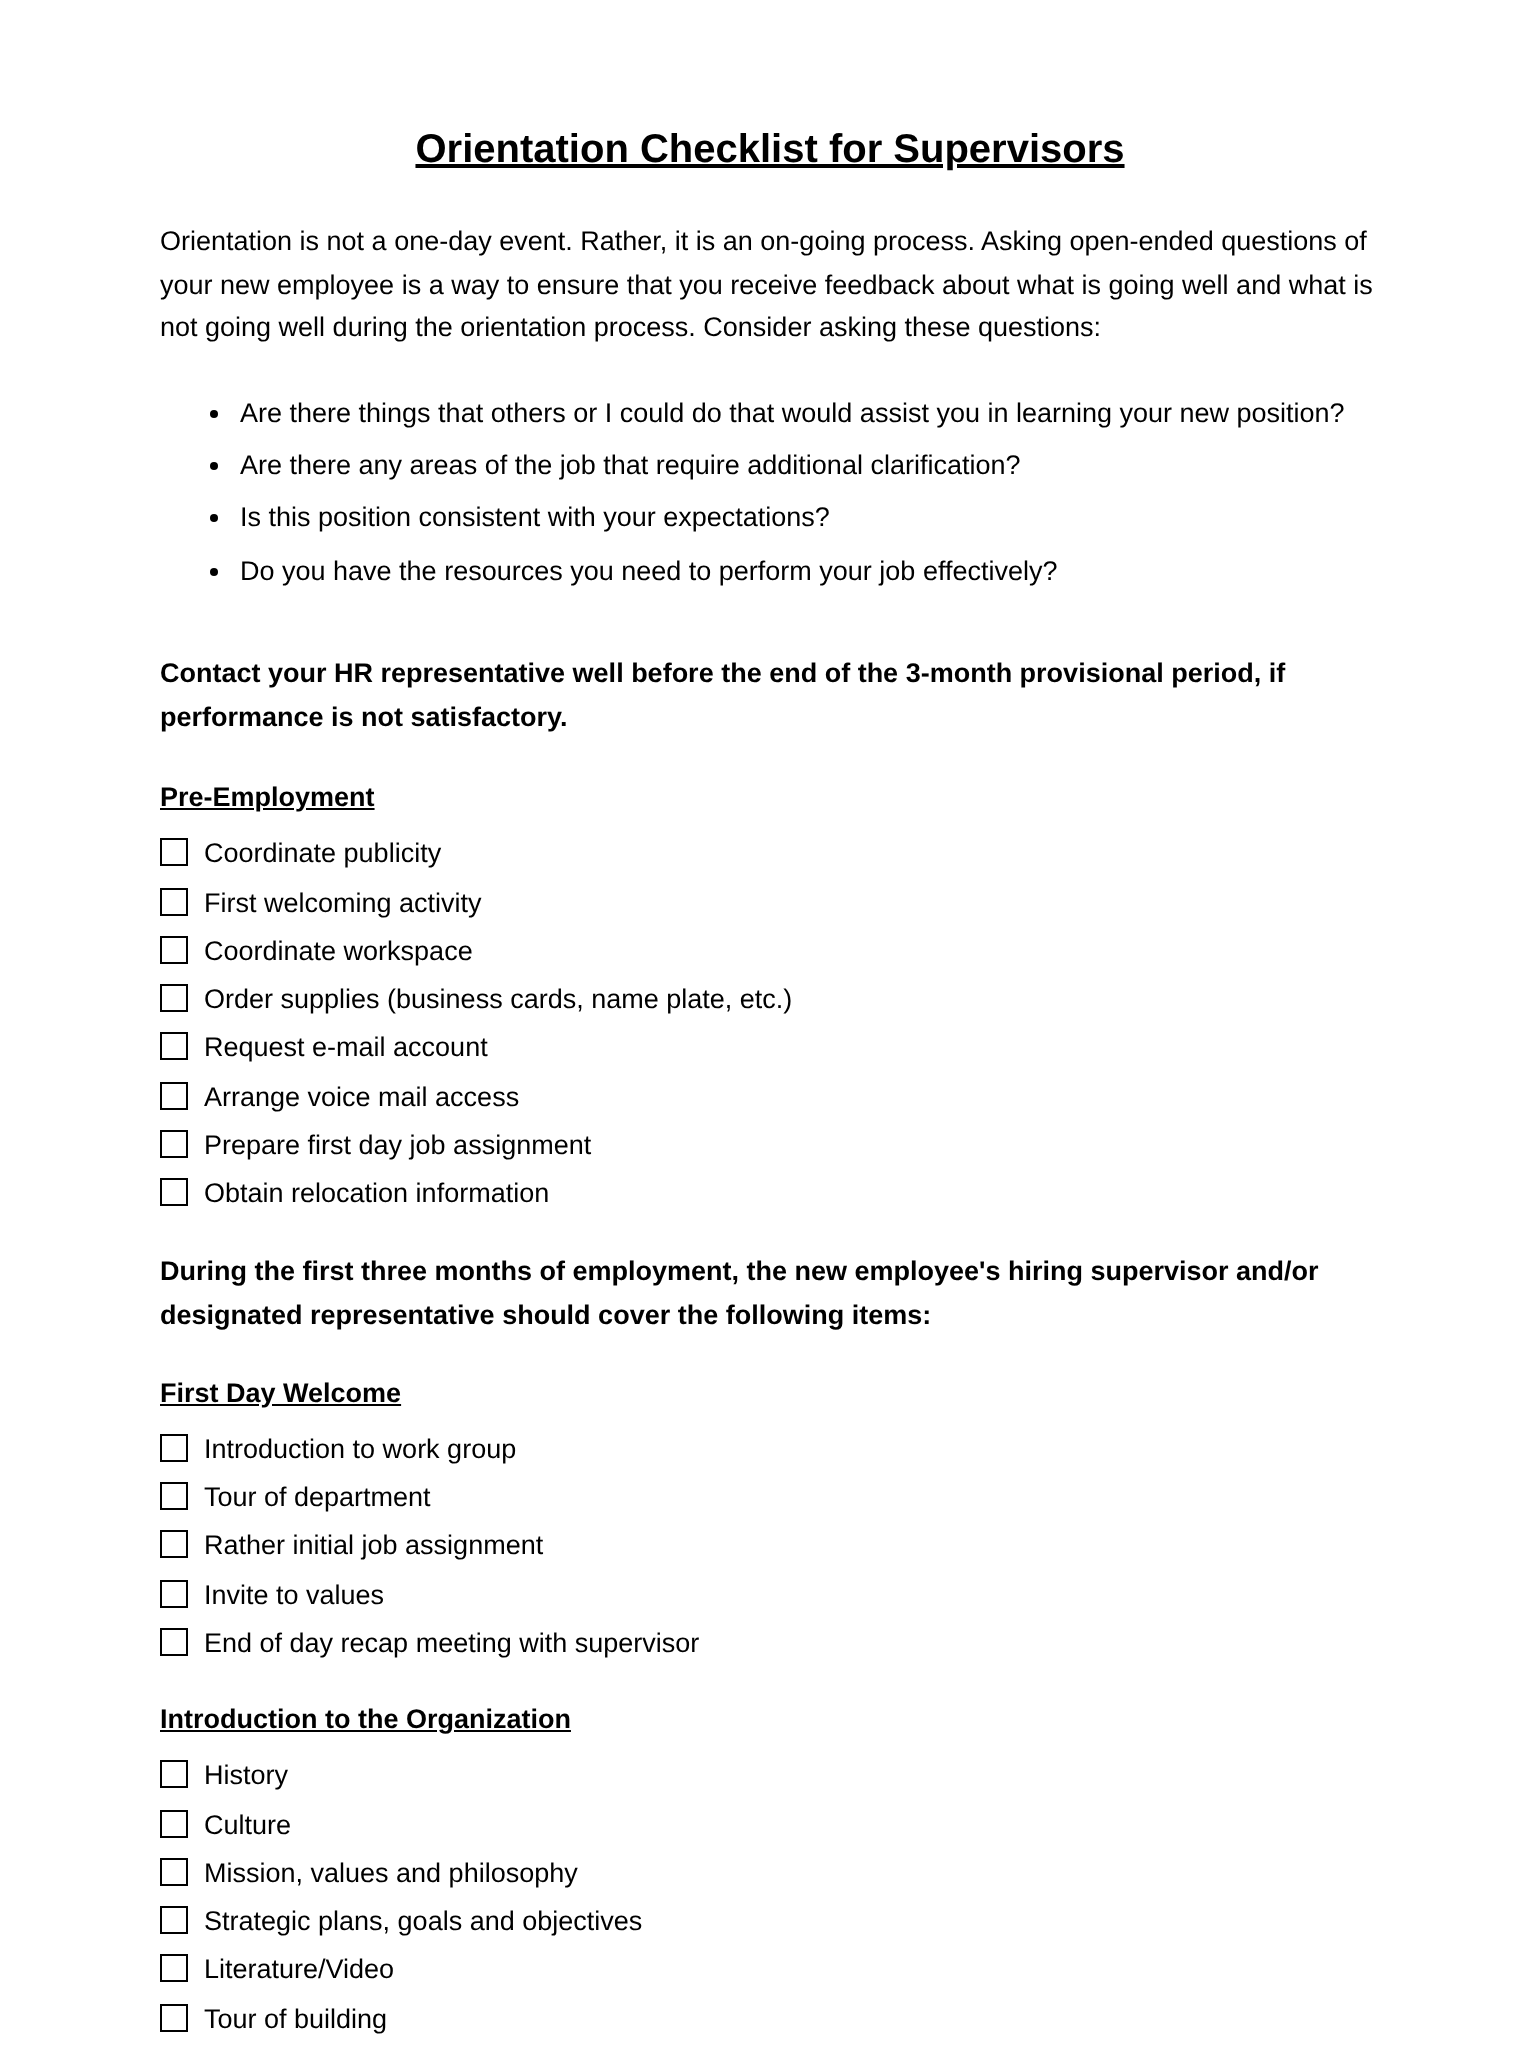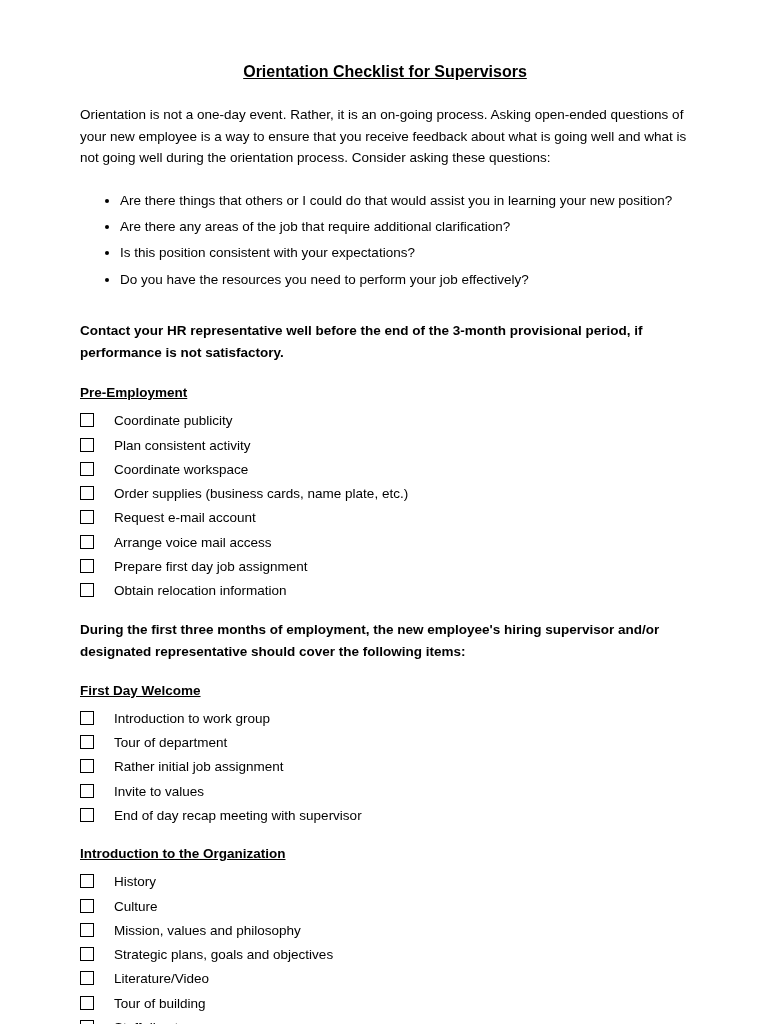--- a/index.html
+++ b/index.html
@@ -15,21 +15,21 @@
       color: #000000;
       width: 770px;
       min-height: 1024px;
       padding: 60px 80px;
       line-height: 1.5;
     }
 
     .page-title {
       text-align: center;
       font-weight: bold;
-      font-size: 16px;
+      font-size: 20px;
       text-decoration: underline;
       margin-bottom: 20px;
     }
 
     .intro-text {
       margin-bottom: 20px;
       font-size: 13.5px;
       line-height: 1.6;
     }
 
@@ -63,21 +63,20 @@
     .checklist-section {
       margin-bottom: 18px;
     }
 
     .checklist-item {
       display: flex;
       align-items: flex-start;
       margin-bottom: 4px;
       font-size: 13.5px;
       line-height: 1.5;
-      gap: 12px;
     }
 
     .checkbox {
       width: 14px;
       height: 14px;
       border: 1.5px solid #000;
       display: inline-block;
       margin-right: 8px;
       margin-top: 2px;
       flex-shrink: 0;
@@ -107,21 +106,21 @@
 <p class="bold-text">Contact your HR representative well before the end of the 3-month provisional period, if performance is not satisfactory.</p>
 
 <div class="checklist-section">
   <div class="section-heading">Pre-Employment</div>
   <div class="checklist-item">
     <span class="checkbox"></span>
     <span>Coordinate publicity</span>
   </div>
   <div class="checklist-item">
     <span class="checkbox"></span>
-    <span>Plan consistent activity</span>
+    <span>First welcoming activity</span>
   </div>
   <div class="checklist-item">
     <span class="checkbox"></span>
     <span>Coordinate workspace</span>
   </div>
   <div class="checklist-item">
     <span class="checkbox"></span>
     <span>Order supplies (business cards, name plate, etc.)</span>
   </div>
   <div class="checklist-item">

